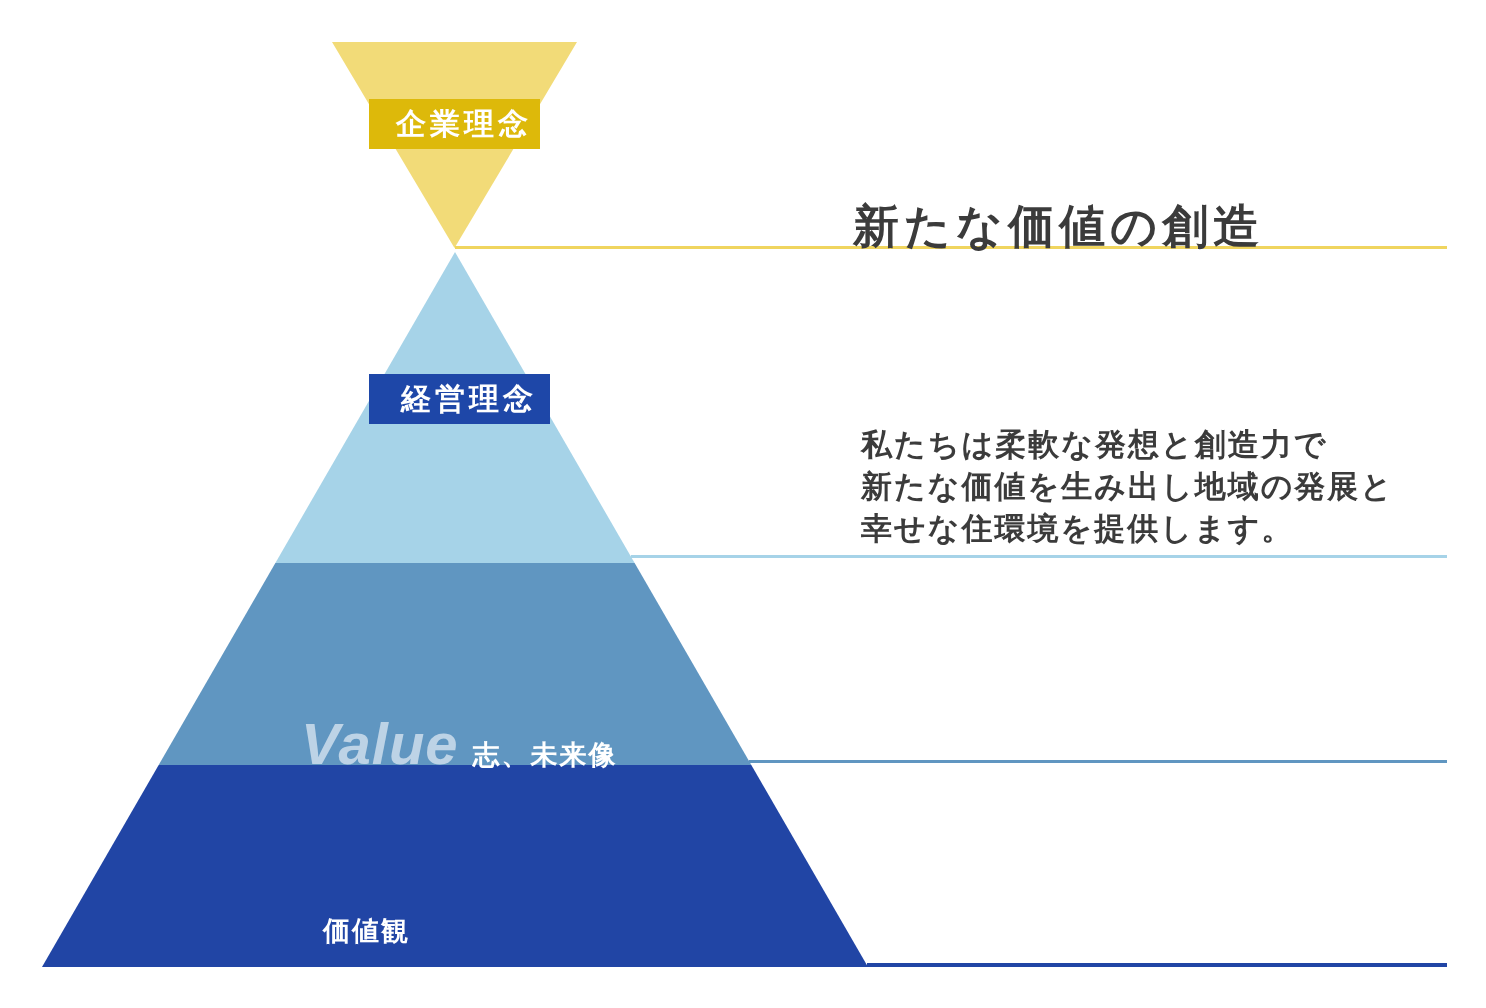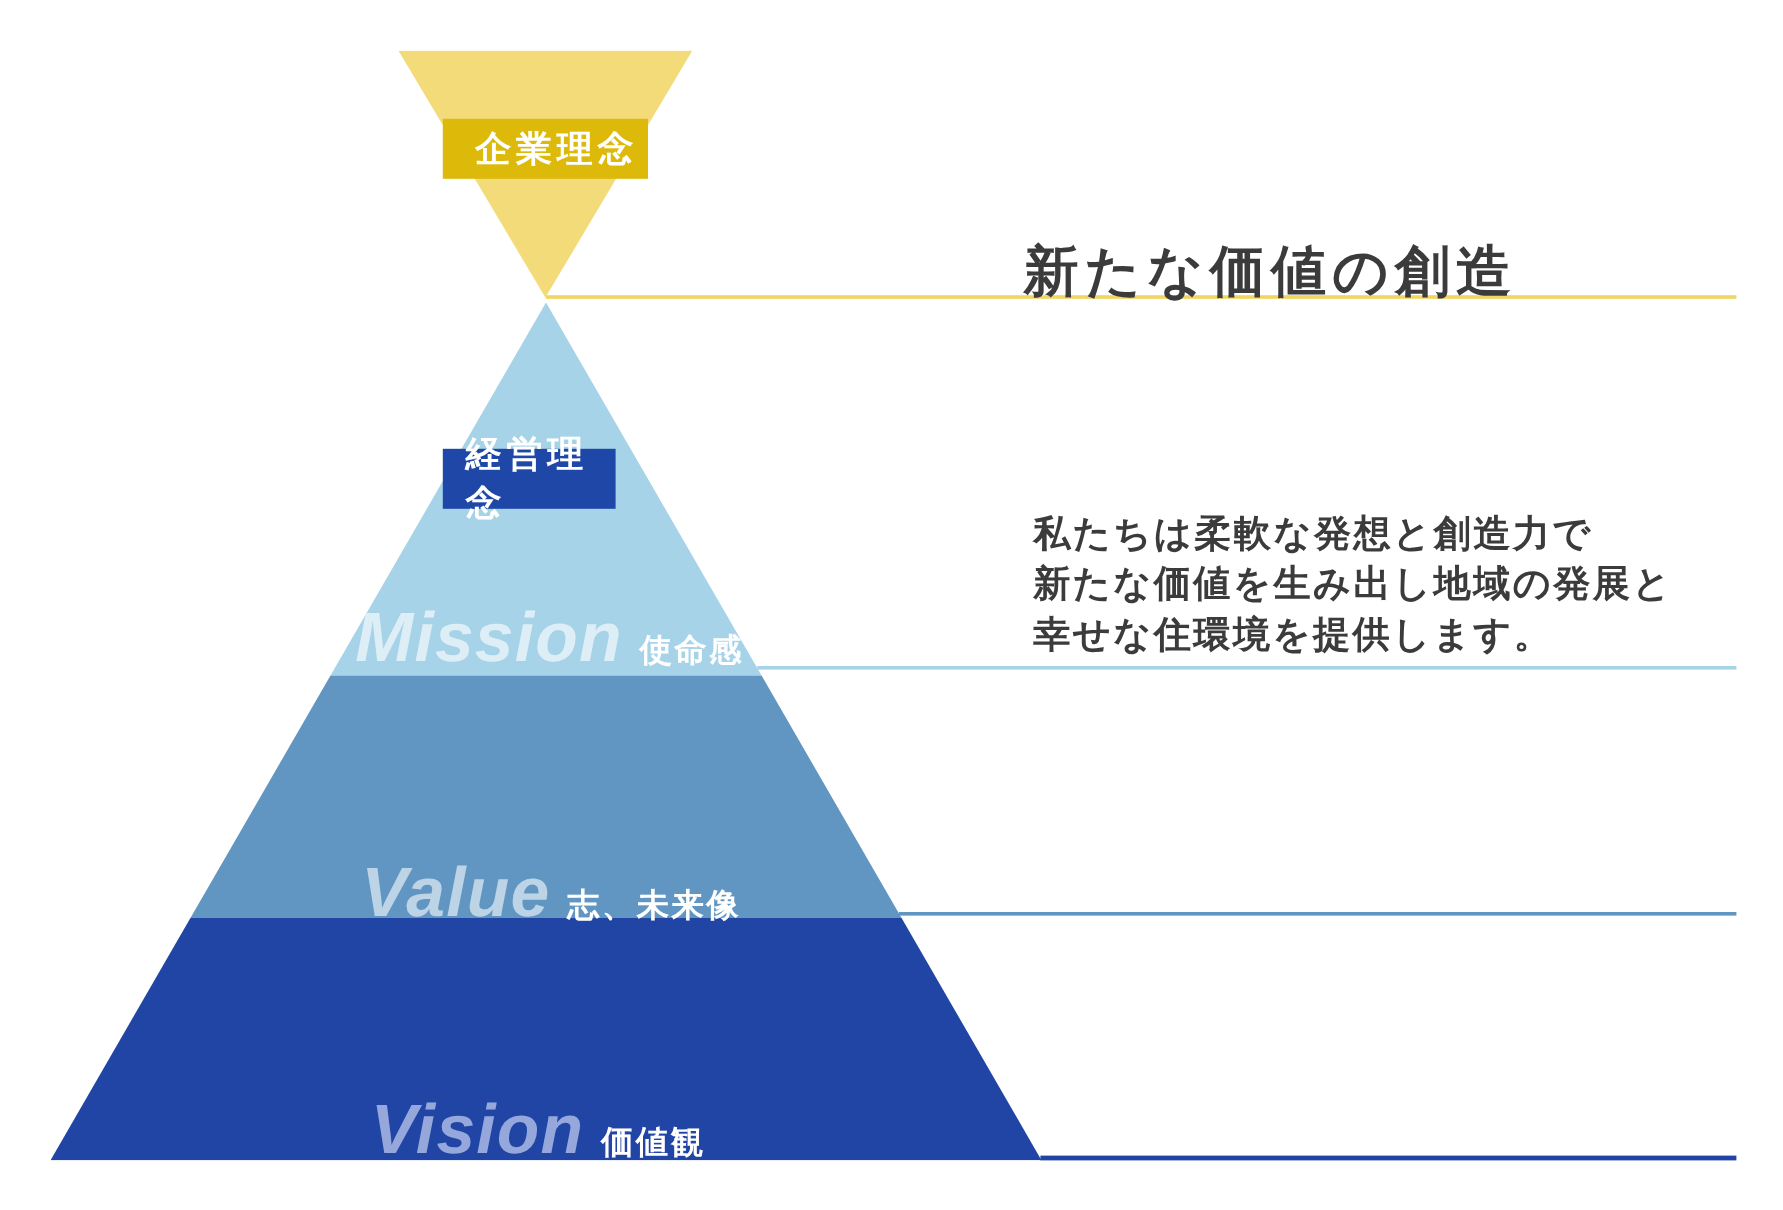--- a/index.html
+++ b/index.html
@@ -25,21 +25,21 @@
     position: absolute;
     display: flex; align-items: center; justify-content: center;
     color: #ffffff; font-weight: bold; font-size: 30px;
     letter-spacing: 4px; padding-left: 19px;
   }
   .label-gold {
     left: 369px; top: 99px; width: 171px; height: 50px;
     background: var(--gold-label);
   }
   .label-navy {
-    left: 369px; top: 374px; width: 144px; height: 50px;
+    left: 369px; top: 374px; width: 181px; height: 50px;
     background: var(--navy-label);
   }
   
   .rule { position: absolute; height: 3px; }
   .rule-yellow { left: 455px; top: 246px; width: 992px; background: var(--yellow-line); }
   .rule-mission { left: 631px; top: 555px; width: 816px; background: var(--light-blue); }
   .rule-value { left: 749px; top: 760px; width: 698px; background: var(--mid-blue); }
   .rule-vision { left: 867px; top: 963px; width: 580px; height: 4px; background: var(--dark-blue); }
   
   .pyramid {
@@ -102,30 +102,25 @@
   <div class="page-title">新たな価値の創造</div>
 
   <div class="pyramid">
     <div class="band band-mission"></div>
     <div class="band band-value"></div>
     <div class="band band-vision"></div>
   </div>
 
   <div class="label-box label-navy">経営理念</div>
 
-  <div class="word-row row-mission">
-    <span class="word">Mission</span>
-    <span class="word-sub">使命感</span>
-  </div>
   <div class="word-row row-value">
     <span class="word">Value</span>
     <span class="word-sub">志、未来像</span>
   </div>
   <div class="word-row row-vision">
-    <span class="word">Vision</span>
     <span class="word-sub">価値観</span>
   </div>
 
   <div class="rule rule-mission"></div>
   <div class="rule rule-value"></div>
   <div class="rule rule-vision"></div>
 
   <div class="desc desc-mission">私たちは柔軟な発想と創造力で
 新たな価値を生み出し地域の発展と
 幸せな住環境を提供します。</div>

